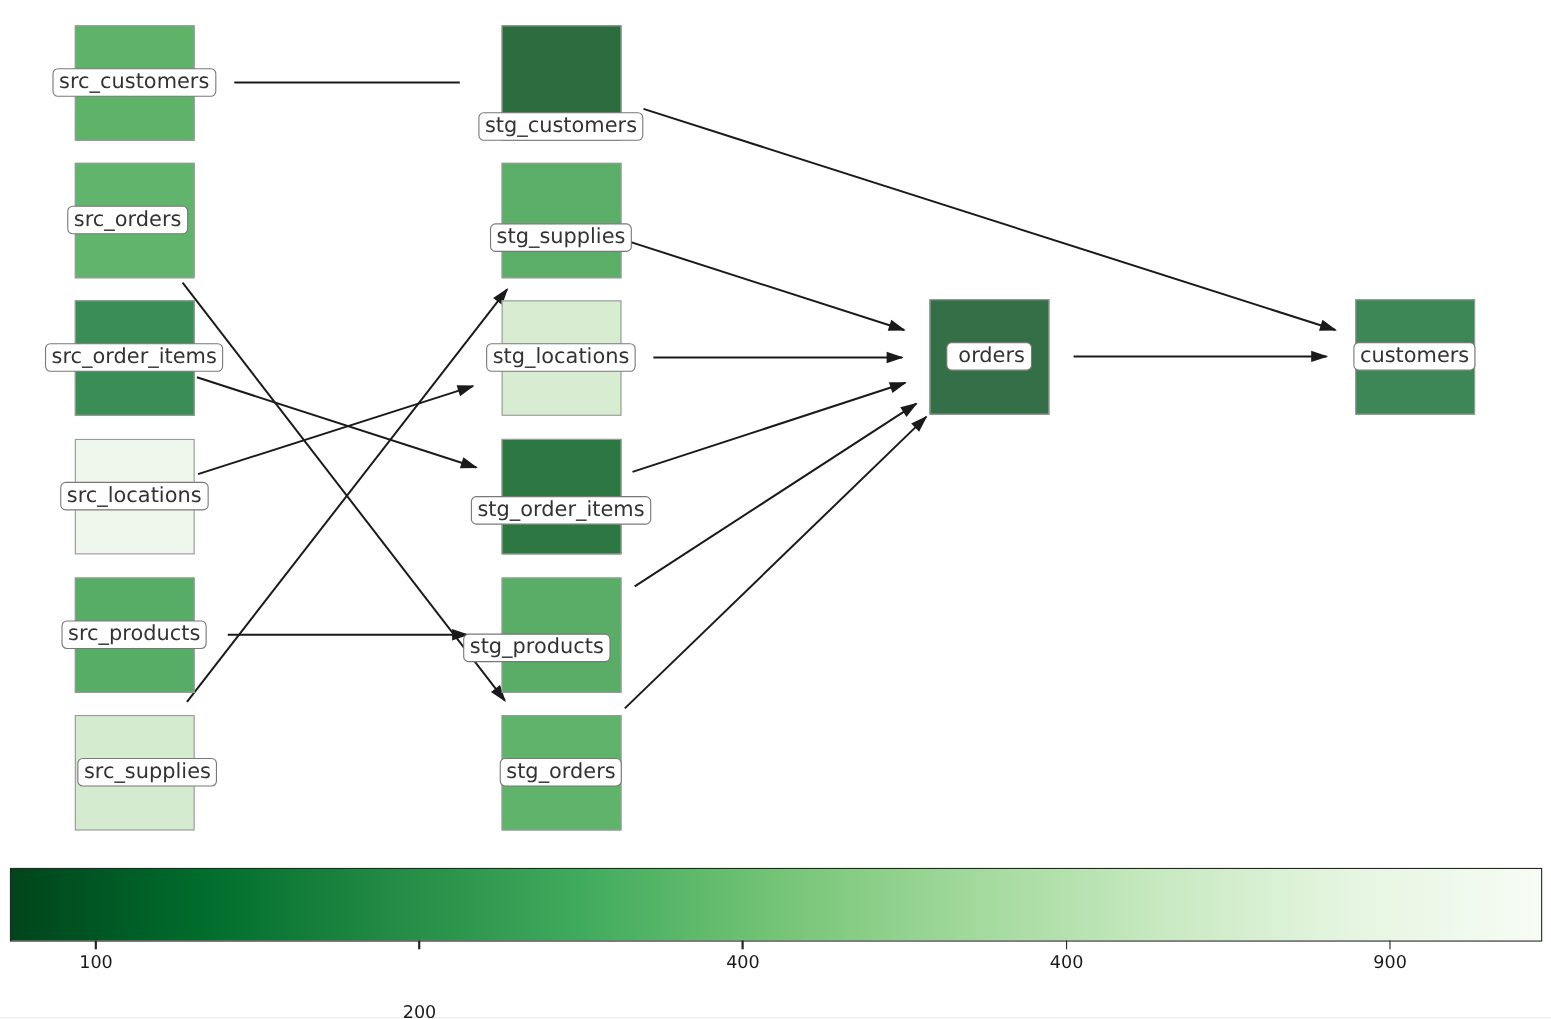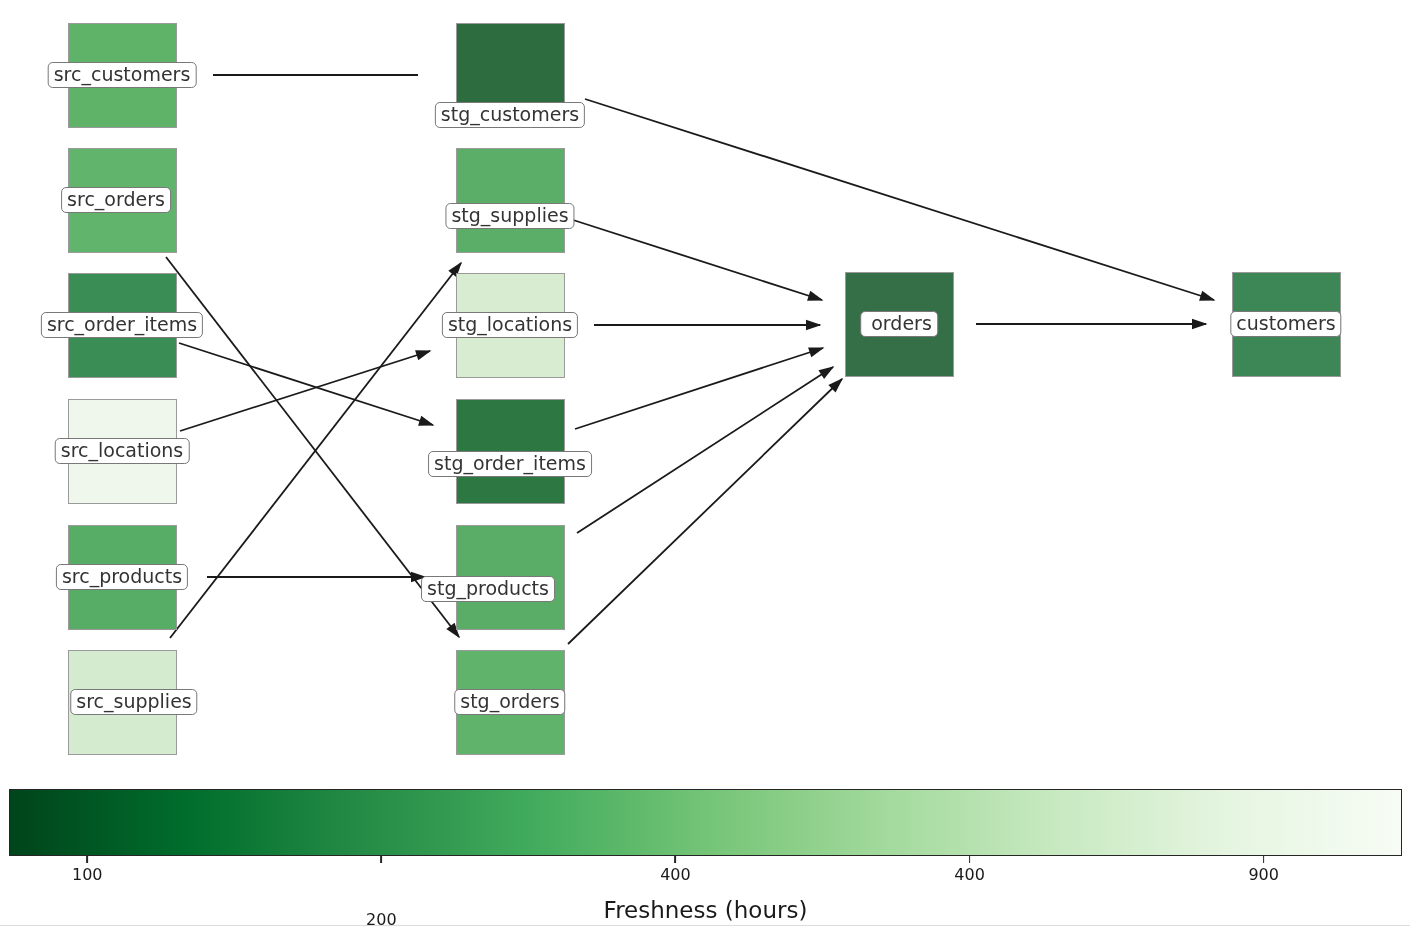--- a/index.html
+++ b/index.html
@@ -103,16 +103,15 @@
       <div class="cb-tick-label" style="left: 87.2866px; top: 865px;">100</div>
       <div class="cb-tick" style="left: 381.349px; top: 855px;"></div>
       <div class="cb-tick-label" style="left: 381.349px; top: 865px; margin-top: 45px;">200</div>
       <div class="cb-tick" style="left: 675.411px; top: 855px;"></div>
       <div class="cb-tick-label" style="left: 675.411px; top: 865px;">400</div>
       <div class="cb-tick" style="left: 969.613px; top: 855px;"></div>
       <div class="cb-tick-label" style="left: 969.613px; top: 865px;">400</div>
       <div class="cb-tick" style="left: 1263.68px; top: 855px;"></div>
       <div class="cb-tick-label" style="left: 1263.68px; top: 865px;">900</div>
     </div>
-  <div class="cb-axis-label" id="cb-axis-label" style="left: 705.5px; top: 897px;">Freshness (hours)</div>
 
   <div id="bottom-rule"></div>
 </div>
 
 </body></html>

